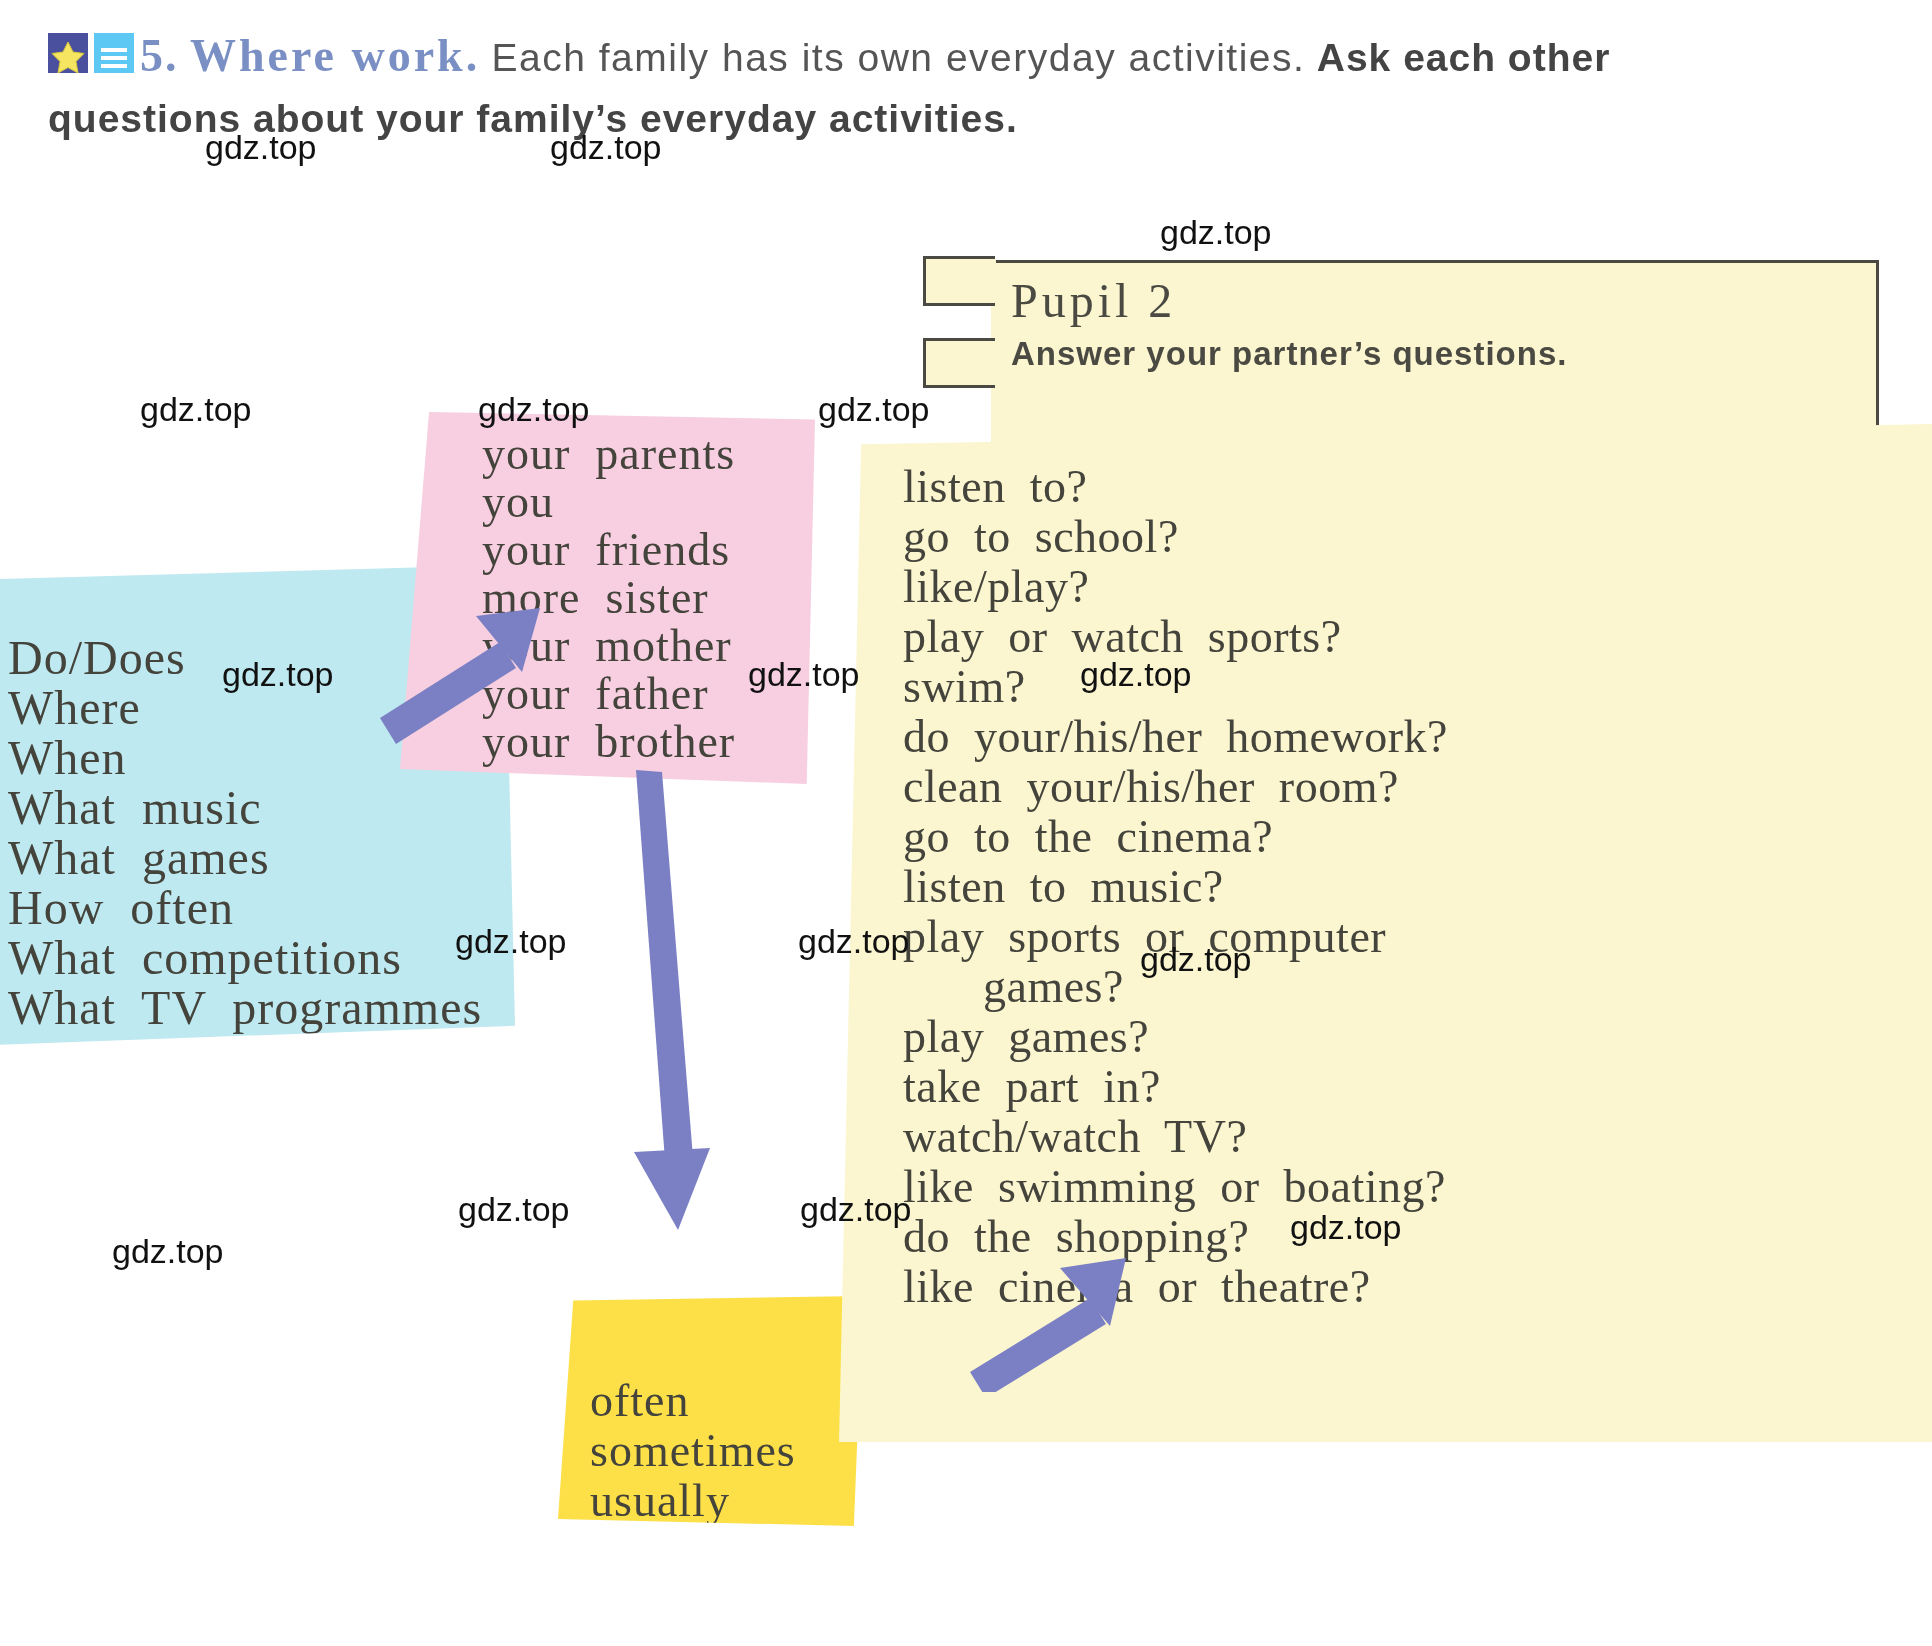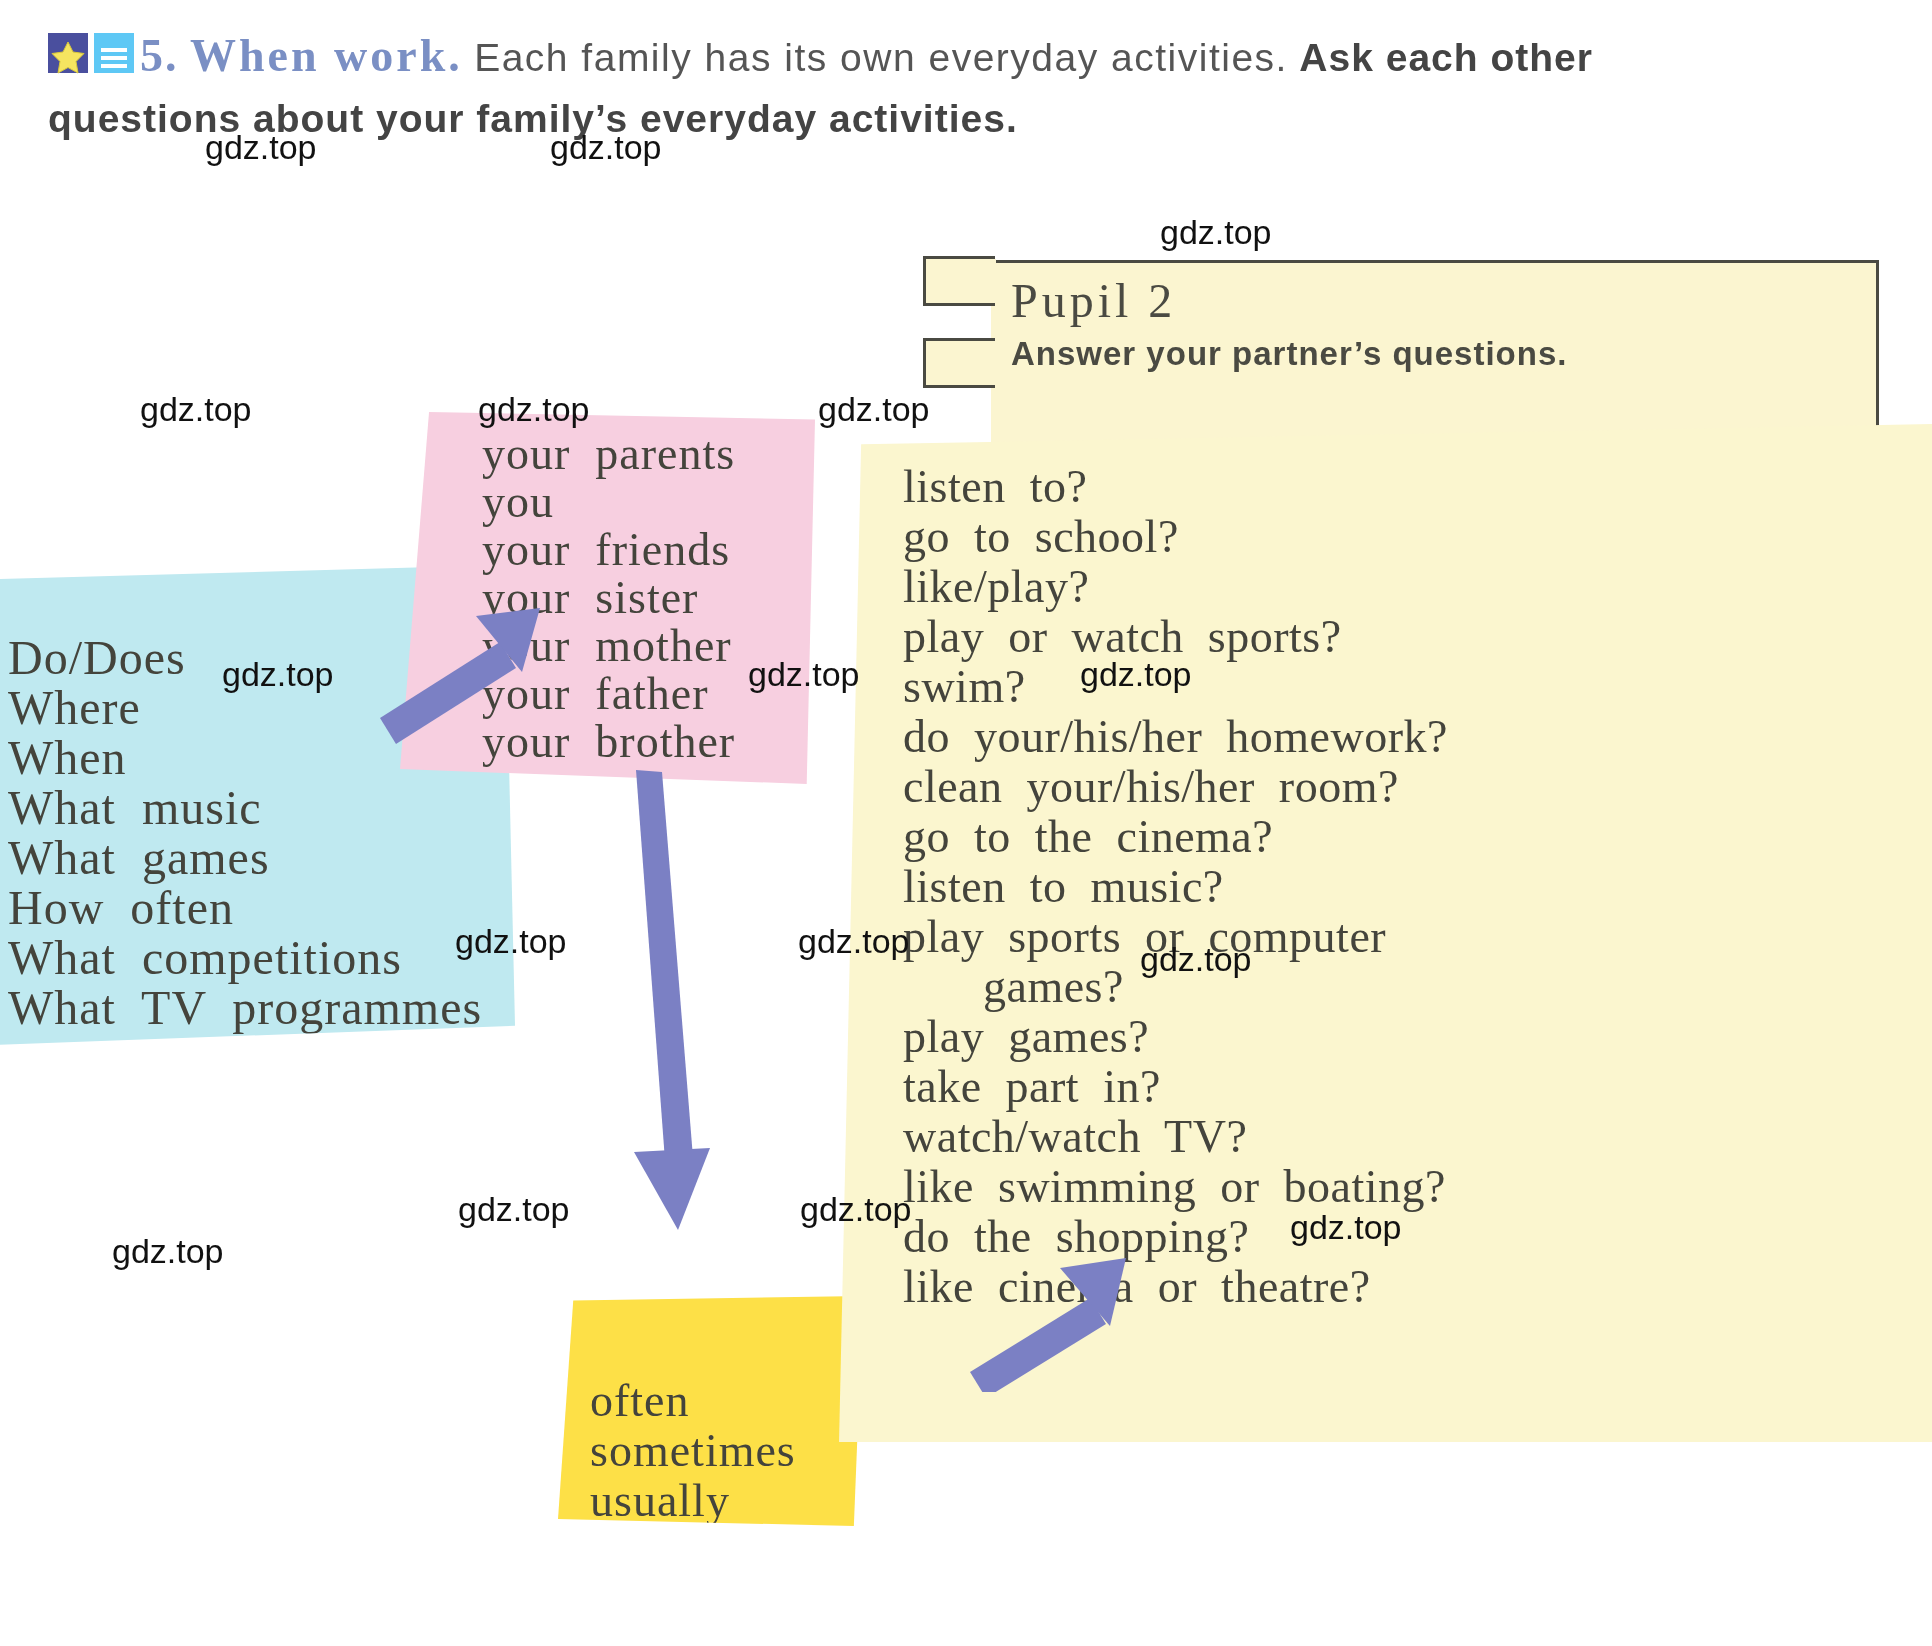--- a/index.html
+++ b/index.html
@@ -231,21 +231,21 @@
       <svg width="40" height="40" viewBox="0 0 40 40">
         <polygon points="20,5 25,15 36,16.5 28,24.5 30,36 20,30.5 10,36 12,24.5 4,16.5 15,15" fill="#f5e560" stroke="#d8c83a" stroke-width="1"></polygon>
       </svg>
     </span><span class="icon-list">
       <svg width="40" height="40" viewBox="0 0 40 40">
         <rect x="7" y="11" width="26" height="4" fill="#ffffff"></rect>
         <rect x="7" y="19" width="26" height="4" fill="#ffffff"></rect>
         <rect x="7" y="27" width="26" height="4" fill="#ffffff"></rect>
       </svg>
     </span><span class="ex-num">5.</span>
-    <span class="pairwork">When work.</span>
+    <span class="pairwork">Where work.</span>
     <span class="hdr-normal">Each family has its own everyday activities.</span>
     <span class="hdr-bold">Ask each other</span>
   </div>
   <div class="hdr-line">
     <span class="hdr-bold">questions about your family’s everyday activities.</span>
   </div>
 </div>
 
 <div class="pupil-wrap">
   <div class="pupil-box pupil2">
@@ -269,21 +269,21 @@
     <div class="line">What  competitions</div>
     <div class="line">What  TV  programmes</div>
   </div>
 </div>
 
 <div class="note note-pink">
   <div class="txt">
     <div class="line">your  parents</div>
     <div class="line">you</div>
     <div class="line">your  friends</div>
-    <div class="line">your  sister</div>
+    <div class="line">more  sister</div>
     <div class="line">your  mother</div>
     <div class="line">your  father</div>
     <div class="line">your  brother</div>
   </div>
 </div>
 
 <div class="note note-green">
   <div class="txt">
     <div class="line">often</div>
     <div class="line">sometimes</div>

